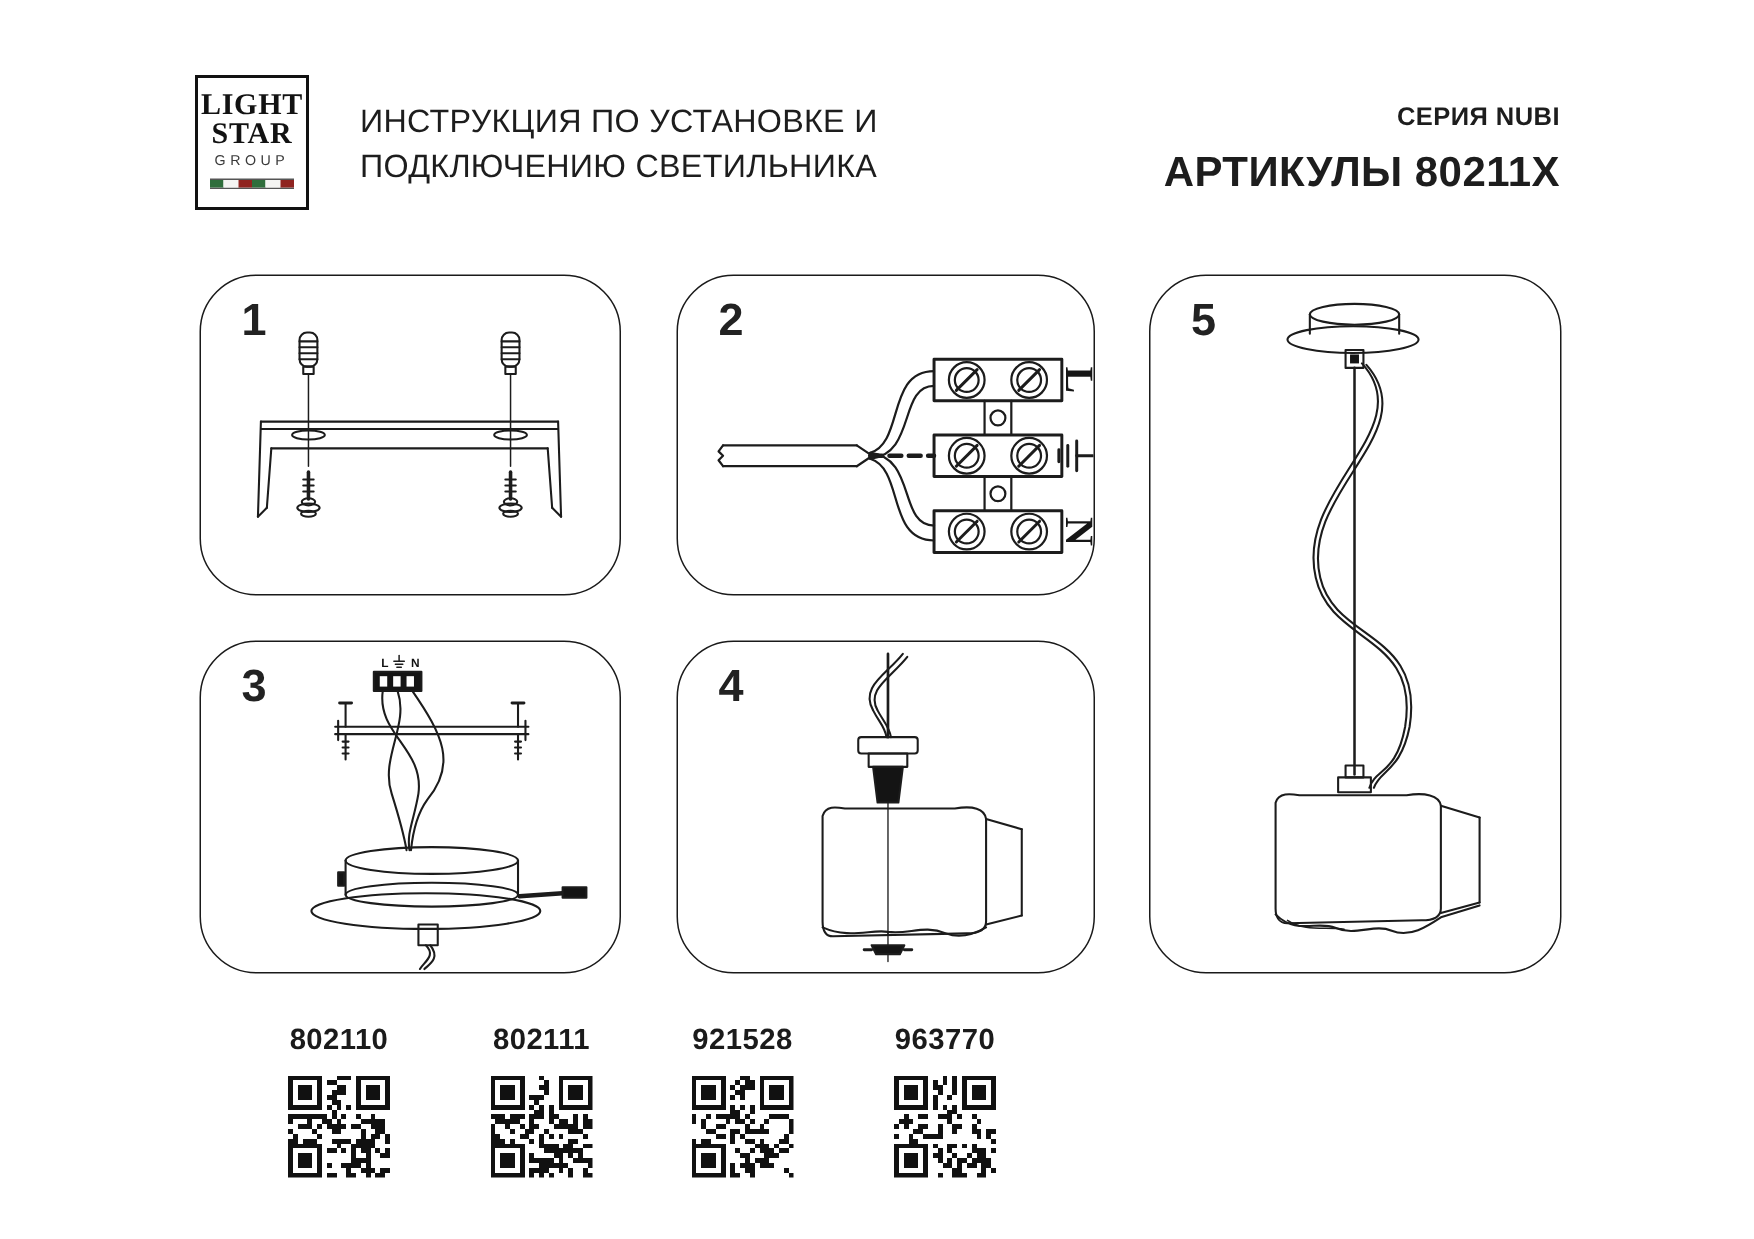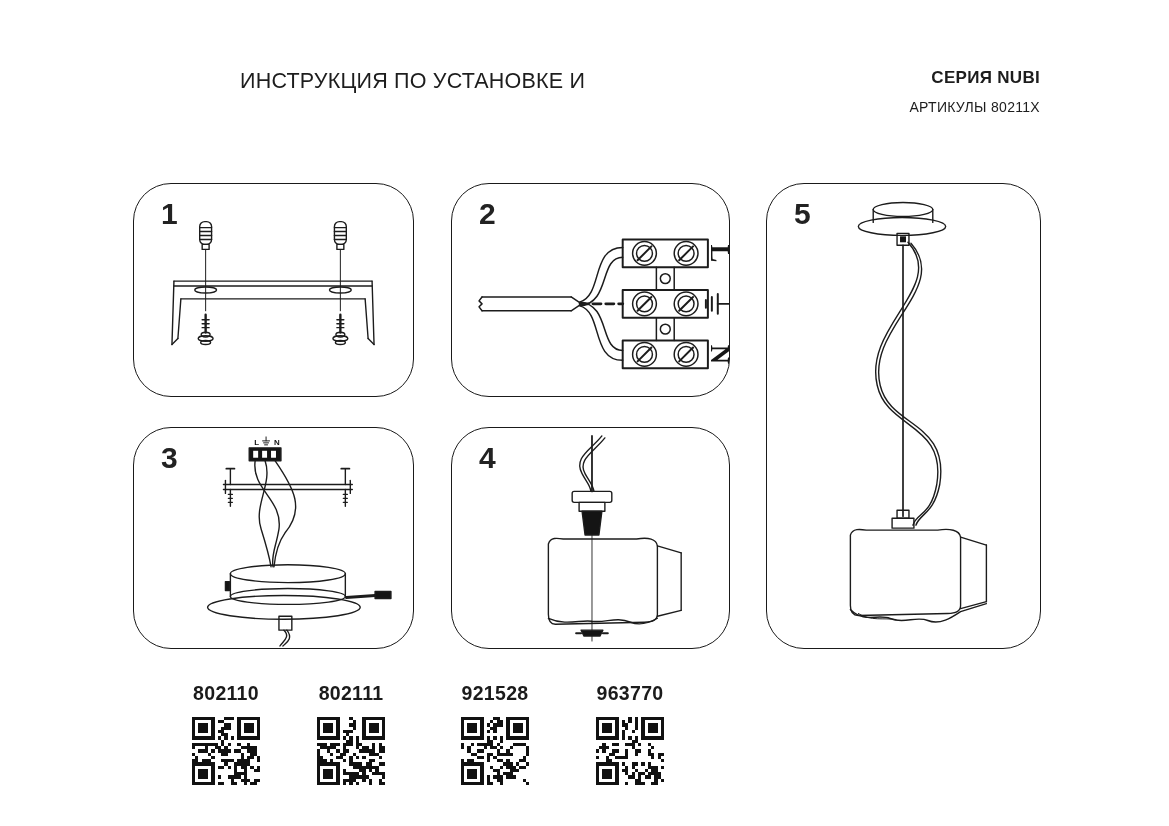--- a/index.html
+++ b/index.html
@@ -17,21 +17,21 @@
   .flag{display:flex;height:5px;width:56px;margin:6px auto 0 auto;border-top:1px solid #555;border-bottom:1px solid #555;}
   .flag span{flex:1;height:100%;}
   .flag .g{background:#2f6e3c;}
   .flag .w{background:#f4f4f2;}
   .flag .r{background:#8f2420;}
 
   .title{position:absolute;left:240px;top:66px;font-size:21.5px;font-weight:normal;
          line-height:30px;color:#1d1d1d;letter-spacing:.2px;}
   .series-block{position:absolute;left:770px;top:68px;width:270px;text-align:right;}
   .series{font-size:17px;font-weight:bold;letter-spacing:.3px;}
-  .articles-heading{font-size:14px;font-weight:normal;margin-top:11px;letter-spacing:.3px;}
+  .articles-heading{font-size:28px;font-weight:bold;margin-top:11px;letter-spacing:.3px;}
 
   
   .panel{position:absolute;border:1.6px solid #1a1a1a;border-radius:38px;box-sizing:border-box;background:#fff;}
   .p1{left:133px;top:183px;width:281px;height:214px;}
   .p2{left:451px;top:183px;width:279px;height:214px;}
   .p3{left:133px;top:427px;width:281px;height:222px;}
   .p4{left:451px;top:427px;width:279px;height:222px;}
   .p5{left:766px;top:183px;width:275px;height:466px;}
   .panel-num{position:absolute;left:27px;top:13px;font-size:30px;font-weight:600;color:#222;}
   .panel svg.draw{position:absolute;left:0;top:0;width:100%;height:100%;}
@@ -41,23 +41,37 @@
   .article-col{position:absolute;width:120px;text-align:center;top:670px;margin-top:12px;}
   .article-code{font-size:19.5px;font-weight:bold;color:#1b1b1b;letter-spacing:.3px;}
   svg.qr{width:68px;height:68px;margin-top:12px;shape-rendering:crispEdges;}
   svg.qr rect{fill:#111;}
 </style>
 </head>
 <body>
 
 <div class="sheet">
 
+  <div class="logo">
+    <div class="w1">LIGHT</div>
+    <div class="w2">STAR</div>
+    <div class="w3">GROUP</div>
+    <div class="flag">
+      <span class="g"></span>
+        <span class="w"></span>
+        <span class="r"></span>
+      <span class="g"></span>
+        <span class="w"></span>
+        <span class="r"></span>
+    </div>
+  </div>
 
   <div class="title">
     <div>ИНСТРУКЦИЯ ПО УСТАНОВКЕ И</div>
+    <div>ПОДКЛЮЧЕНИЮ СВЕТИЛЬНИКА</div>
   </div>
 
   <div class="series-block">
     <div class="series">СЕРИЯ NUBI</div>
     <div class="articles-heading">АРТИКУЛЫ 80211X</div>
   </div>
 
   <div class="panel p1">
     <div class="panel-num">1</div>
     <svg class="draw" viewBox="0 0 281 214">
@@ -526,21 +540,21 @@
         <rect x="6" y="20" width="1" height="1"></rect>
         <rect x="8" y="20" width="1" height="1"></rect>
         <rect x="9" y="20" width="1" height="1"></rect>
         <rect x="12" y="20" width="1" height="1"></rect>
         <rect x="13" y="20" width="1" height="1"></rect>
         <rect x="16" y="20" width="1" height="1"></rect>
         <rect x="18" y="20" width="1" height="1"></rect>
         <rect x="19" y="20" width="1" height="1"></rect>
       </svg>
   </div>
-  <div class="article-col" style="left:291px">
+  <div class="article-col" style="left:301px">
     <div class="article-code">802111</div>
     <svg class="qr" viewBox="0 0 21 21">
         <rect x="0" y="0" width="1" height="1"></rect>
         <rect x="1" y="0" width="1" height="1"></rect>
         <rect x="2" y="0" width="1" height="1"></rect>
         <rect x="3" y="0" width="1" height="1"></rect>
         <rect x="4" y="0" width="1" height="1"></rect>
         <rect x="5" y="0" width="1" height="1"></rect>
         <rect x="6" y="0" width="1" height="1"></rect>
         <rect x="10" y="0" width="1" height="1"></rect>

